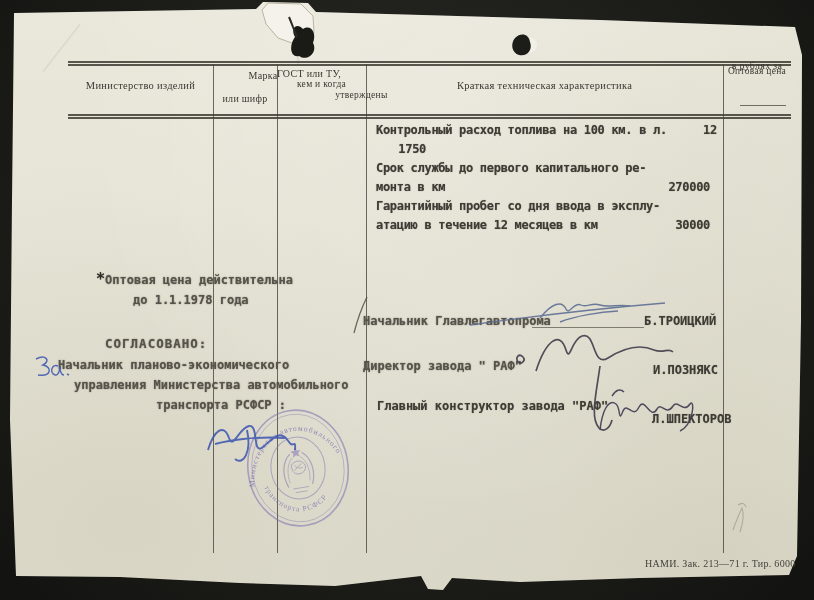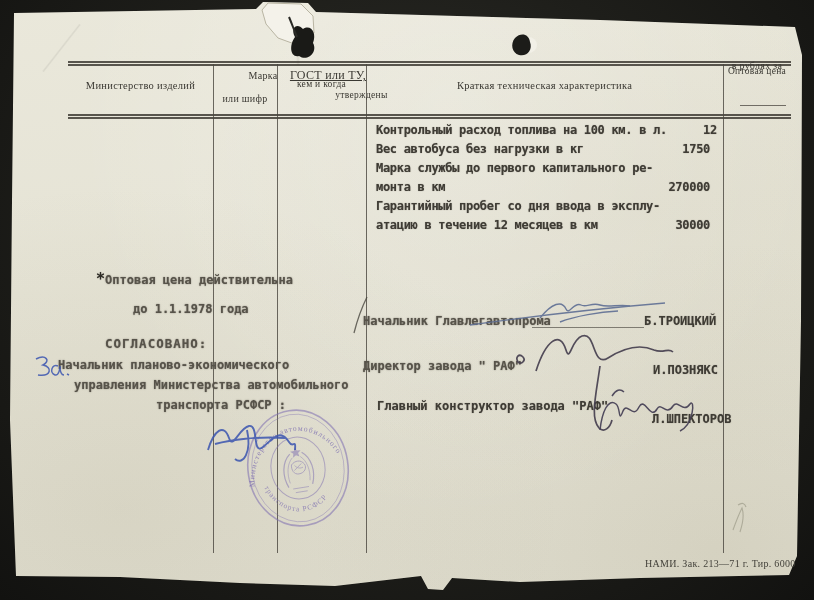--- a/index.html
+++ b/index.html
@@ -49,58 +49,57 @@
   <div class="hline" style="left:68px;top:114px;width:723px;"></div>
   <div class="hline" style="left:68px;top:117px;width:723px;"></div>
   <div class="vline" style="left:213px;top:64px;height:489px;"></div>
   <div class="vline" style="left:277px;top:64px;height:489px;"></div>
   <div class="vline" style="left:366px;top:64px;height:489px;"></div>
   <div class="vline" style="left:723px;top:64px;height:489px;"></div>
 
   <div class="abs print" style="left:68px;top:80px;width:145px;text-align:center;font-size:10.5px;">Министерство изделий</div>
   <div class="abs print" style="left:213px;top:70px;width:64px;text-align:center;font-size:10px;margin-left:18px;">Марка</div>
   <div class="abs print" style="left:213px;top:93px;width:64px;text-align:center;font-size:10px;">или шифр</div>
-  <div class="abs print" style="left:277px;top:68px;width:89px;text-align:right;font-size:12px;text-decoration:underline;">ГОСТ или ТУ,</div>
+  <div class="abs print" style="left:277px;top:68px;width:89px;text-align:left;font-size:10px;">ГОСТ или ТУ,</div>
   <div class="abs print" style="left:277px;top:79px;width:89px;text-align:center;font-size:9.5px;">кем и когда</div>
   <div class="abs print" style="left:277px;top:90px;width:89px;text-align:center;font-size:9.5px;padding-left:40px;">утверждены</div>
   <div class="abs print" style="left:366px;top:80px;width:357px;text-align:center;font-size:10.5px;">Краткая техническая характеристика</div>
   <div class="abs print" style="left:723px;top:66px;width:68px;text-align:center;font-size:9.5px;">Оптовая цена</div>
   <div class="abs print" style="left:723px;top:60px;width:68px;text-align:center;font-size:10px;">в рублях за</div>
   <div class="hline" style="left:740px;top:105px;width:46px;height:1px;opacity:.7;"></div>
 
   <div class="abs tw specs">
     <div class="spec-row">
       <span>Контрольный расход топлива на 100 км. в л.</span>
       <span class="spec-val">12</span>
     </div>
     <div class="spec-row">
-      <span>Вес автобуса без нагрузки в кг</span>
       <span class="spec-val">1750</span>
     </div>
     <div class="spec-row">
-      <span>Марка службы до первого капитального ре-</span>
+      <span>Срок службы до первого капитального ре-</span>
       <span class="spec-val"></span>
     </div>
     <div class="spec-row">
       <span>монта в км</span>
       <span class="spec-val">270000</span>
     </div>
     <div class="spec-row">
       <span>Гарантийный пробег со дня ввода в эксплу-</span>
       <span class="spec-val"></span>
     </div>
     <div class="spec-row">
       <span>атацию в течение 12 месяцев в км</span>
       <span class="spec-val">30000</span>
     </div>
   </div>
 
   <div class="abs" style="left:96px;top:270px;font-size:12px;">
     <span class="tw" style="font-size:15px;color:#2e2c26;">*</span><span class="tw tw-faded">Оптовая цена действительна</span>
-    <div class="tw tw-faded" style="margin-left:37px;margin-top:14px;">до 1.1.1978 года</div>
+    <div class="tw tw-faded" style="margin-left:37px;margin-top:5px;">до 1.1.1978 года</div>
   </div>
 
   <div class="abs tw tw-faded" style="left:105px;top:336px;font-size:12.5px;letter-spacing:1px;">СОГЛАСОВАНО:</div>
 
   <div class="abs tw tw-faded" style="left:74px;top:378px;font-size:12px;">управления Министерства автомобильного</div>
   <div class="abs tw tw-faded" style="left:58px;top:358px;font-size:12px;">Начальник планово-экономического</div>
   <div class="abs tw tw-faded" style="left:108px;top:398px;font-size:12px;margin-left:48px;">транспорта РСФСР :</div>
 
   <div class="abs tw tw-faded" style="left:363px;top:314px;font-size:12px;">Начальник Главлегавтопрома</div>
   <div class="hline" style="left:532px;top:327px;width:112px;height:1px;opacity:.6;"></div>

